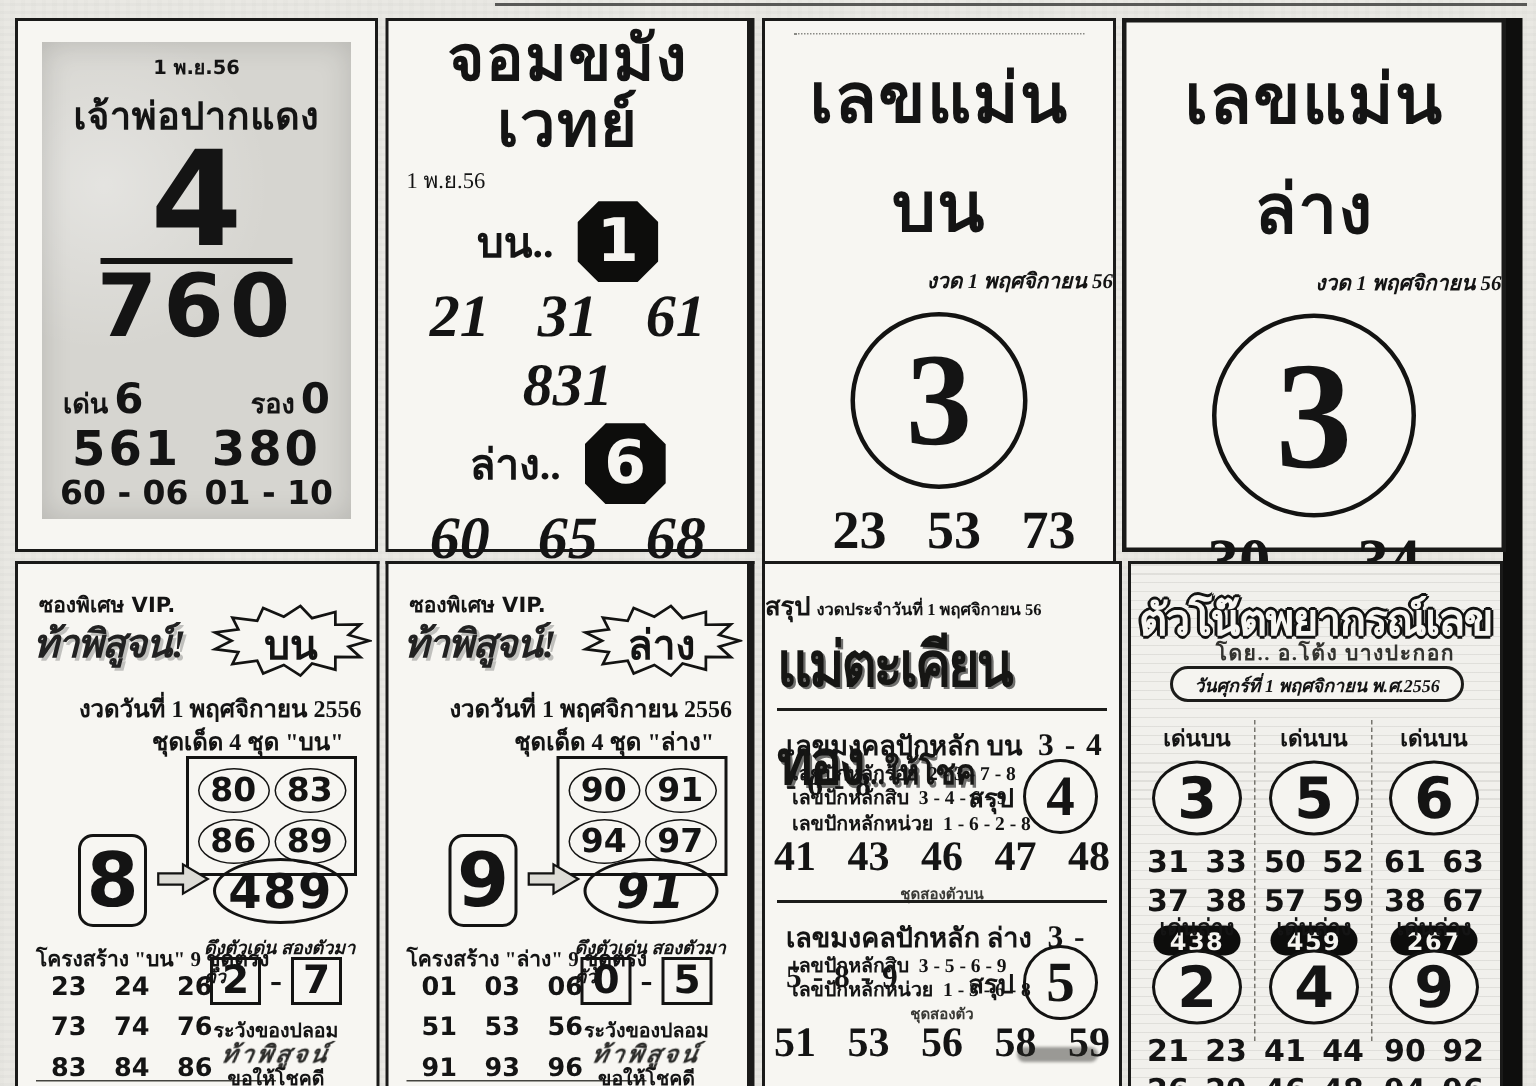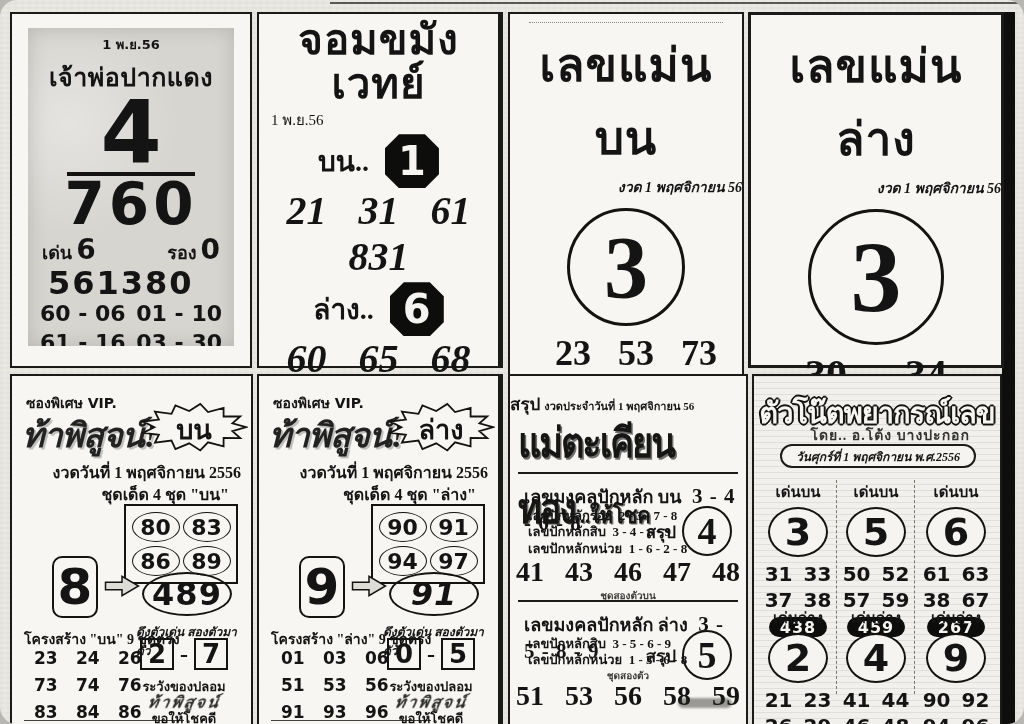--- a/index.html
+++ b/index.html
@@ -5,40 +5,39 @@
   * { box-sizing: border-box; margin: 0; padding: 0; }
   html,body { background:#b8b7b3; }
   .sheet {
     position: relative; width: 1024px; height: 724px; overflow: hidden;
     background:
       repeating-linear-gradient(0deg, rgba(0,0,0,0.018) 0 2px, transparent 2px 5px),
       repeating-linear-gradient(90deg, rgba(0,0,0,0.012) 0 3px, transparent 3px 7px),
       #e9e8e3;
     font-family: "Liberation Serif", "DejaVu Serif", serif;
     color: #141414;
-    border-radius: 17px;
   }
   .scanline { position:absolute; left:330px; top:2px; width:688px; height:2px; background:#2a2a28; opacity:.75; }
   .strip-right { position:absolute; left:1002px; top:12px; width:13px; height:712px; background:#0e0e0d; }
   .panel { position:absolute; background:#f7f6f2; border:2px solid #1a1a19; }
 
   
   .p1 { left:10px; top:12px; width:242px; height:356px; }
   .p1-inner { position:absolute; left:16px; top:14px; right:16px; bottom:20px;
     background: radial-gradient(circle at 20% 30%, rgba(255,255,255,.35), transparent 40%), #d6d5d0;
     box-shadow: inset 0 0 20px rgba(0,0,0,.15); text-align:center; overflow:hidden; }
   .p1-date { font-size:13px; font-weight:800; margin-top:6px; font-family:"DejaVu Sans",sans-serif; }
   .p1-title { font-size:25px; font-weight:800; font-family:"DejaVu Sans",sans-serif; letter-spacing:.5px; margin-top:2px; }
   .p1-big { font-size:88px; line-height:.82; font-weight:800; font-family:"DejaVu Sans",sans-serif; }
   .p1-rule { width:128px; height:4px; background:#131312; margin:3px auto 1px; }
   .p1-760 { font-size:58px; line-height:.95; font-weight:800; font-family:"DejaVu Sans",sans-serif; letter-spacing:4px; }
-  .p1-leads { display:flex; justify-content:space-between; align-items:baseline; padding:0 14px; margin-top:1px; }
+  .p1-leads { display:flex; justify-content:space-between; align-items:baseline; padding:0 14px; margin-top:17px; }
   .p1-leads .lbl { font-size:18px; font-weight:800; font-family:"DejaVu Sans",sans-serif; }
   .p1-leads .dig { font-size:28px; font-weight:800; font-family:"DejaVu Sans",sans-serif; }
-  .p1-sets { display:flex; padding:0 20px; font-size:32px; line-height:1; font-weight:800; font-family:"DejaVu Sans",sans-serif; letter-spacing:2px; }
+  .p1-sets { display:flex; justify-content:space-between; padding:0 20px; font-size:32px; line-height:1; font-weight:800; font-family:"DejaVu Sans",sans-serif; letter-spacing:2px; }
   .p1-pair { display:flex; justify-content:space-between; padding:0 12px; font-size:22px; line-height:1.32; font-weight:800; font-family:"DejaVu Sans",sans-serif; }
 
   
   .p2 { left:257px; top:12px; width:246px; height:356px; border-right-width:5px; padding:4px 8px; }
   .p2-title { font-size:42px; font-weight:700; text-align:center; line-height:1.05; letter-spacing:1px; }
   .p2-date { font-size:15px; margin:2px 0 0 4px; }
   .p2-row { display:flex; align-items:center; justify-content:center; gap:16px; margin-top:2px; }
   .p2-label { font-size:28px; font-weight:700; }
   .badge { width:54px; height:54px; background:#0d0d0c; color:#f6f5f1; font-size:40px; font-weight:800;
     display:flex; align-items:center; justify-content:center; font-family:"DejaVu Sans",sans-serif;
@@ -59,21 +58,21 @@
   .p3 .p34-circle span { font-size:88px; }
   .p4 .p34-circle span { font-size:102px; }
   .p3-row { font-size:36px; font-weight:800; text-align:center; word-spacing:18px; line-height:1.2;padding-left:20px; }
   .p4-grid { display:flex; justify-content:center; gap:58px; font-size:42px; font-weight:800; line-height:1.15; }
   .p34-price { font-size:19px; font-weight:700; text-align:right; padding-right:30px; margin-top:4px; }
 
   
   .p5 { left:10px; top:374px; width:243px; height:350px; border-bottom:none; }
   .p6 { left:257px; top:374px; width:246px; height:350px; border-right-width:5px; border-bottom:none; }
   .ch-vip { position:absolute; left:14px; top:16px; font-size:14px; font-weight:800; font-family:"DejaVu Sans",sans-serif; }
-  .ch-title { position:absolute; left:10px; top:32px; font-size:34px; font-weight:800; font-style:italic;
+  .ch-title { position:absolute; left:10px; top:32px; font-size:26px; font-weight:800; font-style:italic;
     color:#222; text-shadow:2px 2px 0 rgba(0,0,0,.22); letter-spacing:-1px; }
   .burst { position:absolute; left:128px; top:26px; width:108px; height:54px; }
   .burst svg { position:absolute; inset:0; }
   .burst-text { position:absolute; inset:0; display:flex; align-items:center; justify-content:center;
     font-size:27px; font-weight:800; }
   .ch-draw { position:absolute; left:0; right:10px; top:84px; font-size:16px; font-weight:700; text-align:right; }
   .ch-setlbl { position:absolute; left:0; right:22px; top:106px; font-size:16px; font-weight:700; text-align:right; }
   .ch-box { position:absolute; left:112px; top:128px; width:114px; height:80px; border:2px solid #131312;
     display:grid; grid-template-columns:1fr 1fr; align-items:center; justify-items:center; padding:4px; }
   .ellipse { width:48px; height:30px; border:1.5px solid #131312; border-radius:50%;

